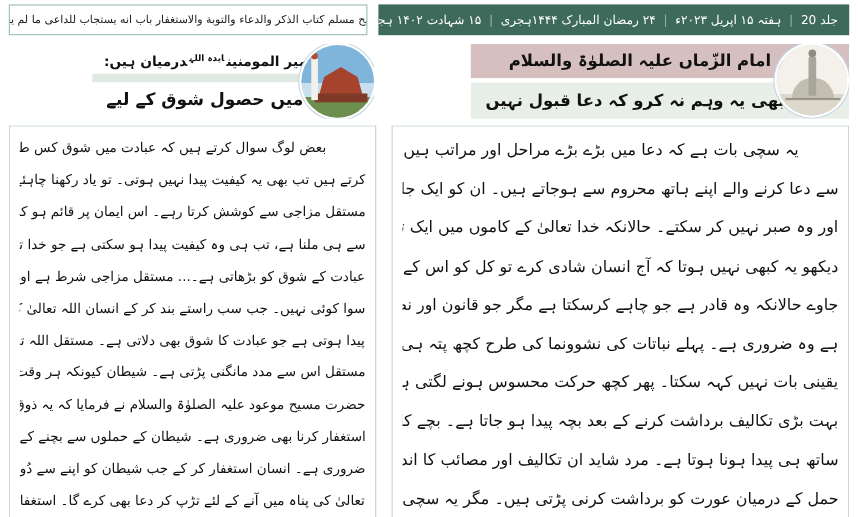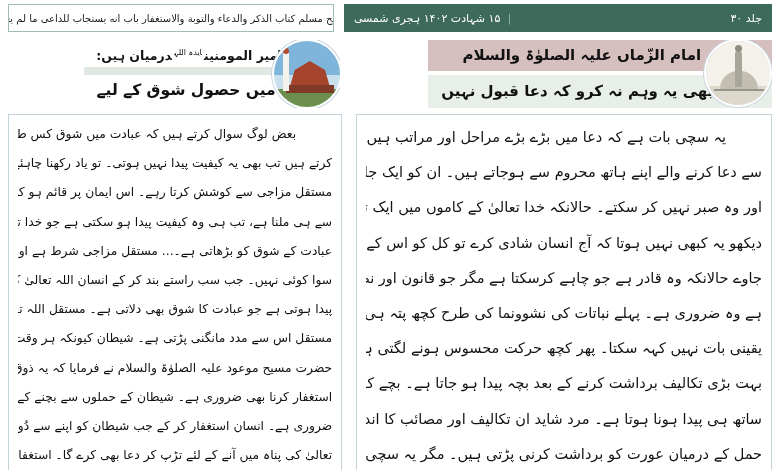--- a/index.html
+++ b/index.html
@@ -47,42 +47,44 @@
   .ph-base { position:absolute; left:12px; top:44px; width:48px; height:8px; background:#7e3a26; }
   .ph-minaret { position:absolute; left:9px; top:12px; width:6px; height:38px; background:#f4f2ec; }
   .ph-minaret::before { content:""; position:absolute; top:-5px; left:0; width:6px; height:6px; background:#b34a32; border-radius:50%; }
 
   .band { margin-inline-start:0; margin-inline-end:74px; text-align:center; font-weight:bold; }
   .band-rose { background:#d6c0bf; height:31px; line-height:31px; font-size:15px; }
   .band-mint { background:#e8efe8; height:33px; line-height:33px; margin-top:4px; font-size:15px; }
 
   .hdr-left .band { margin-inline-end:76px; }
   .band-white { background:#fff; height:26px; line-height:26px; font-size:12.5px; font-weight:bold; }
-  .band-white .sup { font-size:8px; vertical-align:super; font-weight:normal; margin:0 2px; }
+  .band-white .sup { font-size:8px; vertical-align:super; font-weight:bold; margin:0 2px; }
   .band-sage { background:#dfe9e2; height:8px; margin-top:1px; }
   .band-bold { background:#fff; height:30px; line-height:30px; font-size:15.5px; font-weight:bold; }
 
   
   .body-cols { display:flex; gap:14px; margin-top:6px; height:358px; overflow:hidden; }
   .col { border:1px solid #c3d3da; border-bottom:none; background:#fff; overflow:hidden; padding:5px 9px 0; }
   .col-right { flex:1.26; }
   .col-left  { flex:1; }
   .tline { text-align:justify; text-align-last:justify; white-space:nowrap; overflow:hidden; }
   .col-right .tline { font-size:14.5px; line-height:35.2px; }
   .col-left  .tline { font-size:12.3px; line-height:29.2px; }
   .col .tline:first-child { padding-right:36px; }
 </style>
 </head>
 <body>
 
 <div class="page">
 
   <div class="topbar">
     <div class="issue-bar">
-        <span class="seg">جلد ۳۰</span>
+        <span class="seg">جلد 20</span>
+        <span class="seg">ہفتہ ۱۵ اپریل ۲۰۲۳ء</span>
+        <span class="seg">۲۴ رمضان المبارک ۱۴۴۴ہجری</span>
         <span class="seg">۱۵ شہادت ۱۴۰۲ ہجری شمسی</span>
       </div>
     <div class="citation-box">
       <span>( صحیح مسلم کتاب الذکر والدعاء والتوبة والاستغفار باب انه یستجاب للداعی ما لم یعجل )</span>
     </div>
   </div>
 
   <div class="col-headers">
 
     <div class="col-header hdr-right">

